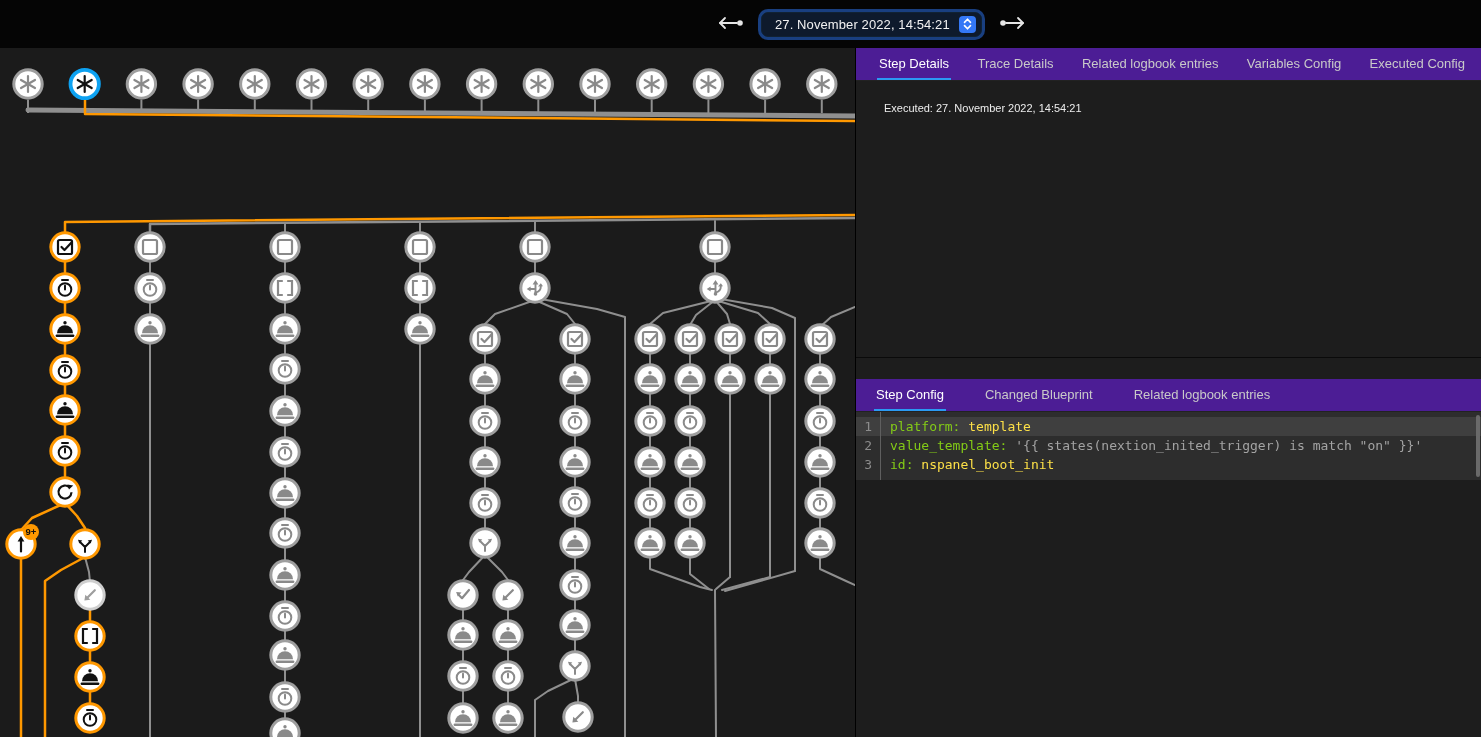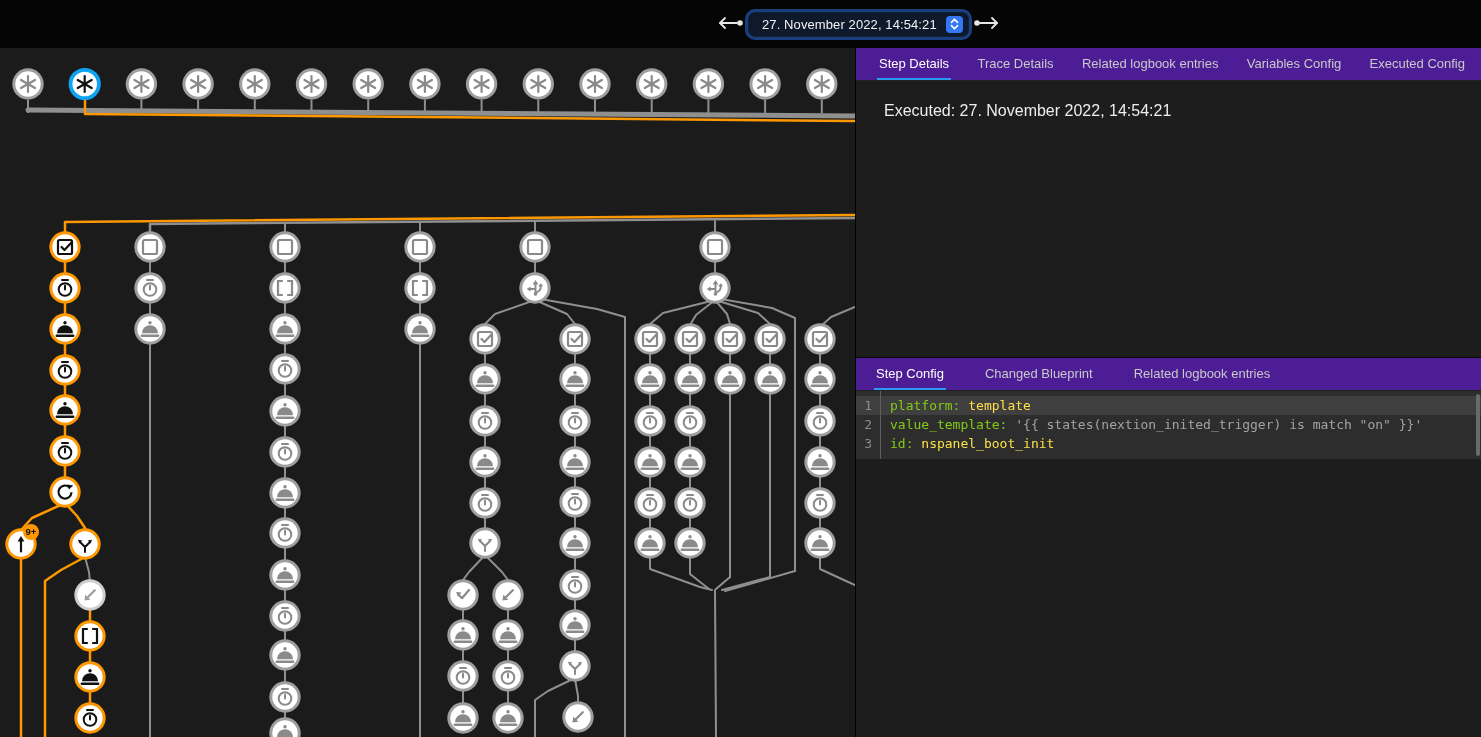--- a/index.html
+++ b/index.html
@@ -2,42 +2,42 @@
 <html><head>
 <meta charset="utf-8">
 <style>
   * { box-sizing: border-box; margin: 0; padding: 0; }
   html,body { background:#000; }
   body { font-family: "Liberation Sans", sans-serif; }
   .app { position:relative; width:1481px; height:737px; overflow:hidden; background:#111; }
 
   
   .topbar { position:relative; height:48px; background:#050505; }
-  .nav-group { position:absolute; left:714px; top:0; height:48px; display:flex; align-items:center; }
+  .nav-group { position:absolute; left:714px; top:0; height:48px; display:flex; align-items:center; gap:13px; }
   .nav-arrow { background:none; border:none; cursor:pointer; padding:4px 2px; display:flex; align-items:center; }
   .trace-select { display:flex; align-items:center; gap:9px; background:#0e1a2c; border:1px solid #123; border-radius:7px;
     padding:3px 5px 3px 13px; box-shadow:0 0 0 3px rgba(41,111,229,0.55); cursor:pointer; }
   .trace-select-label { color:#f2f2f2; font-size:13px; letter-spacing:0.1px; white-space:nowrap; }
   .stepper { width:17px; height:17px; border-radius:4px; background:#3478f6; display:flex; align-items:center; justify-content:center; }
 
   
   .main { display:flex; height:689px; }
   .graph-area { width:855px; height:689px; background:#1b1b1b; flex:none; }
   .graph-area svg { display:block; }
   .details { width:626px; flex:none; display:flex; flex-direction:column; background:#1d1d1d; border-left:1px solid #000; }
 
   
   .tabbar { height:33px; flex:none; background:#4c1d95; display:flex; align-items:stretch; border-bottom:1px solid #222; }
   .tabbar.spread { justify-content:space-between; padding:0 14px 0 21px; }
-  .tabbar.leftal { justify-content:flex-start; gap:37px; padding:0 18px; }
+  .tabbar.leftal { justify-content:flex-start; gap:37px; padding:0 18px;margin-top:21px; }
   .tab { display:flex; align-items:center; color:#c9c9c9; font-size:13px; padding:0 2px; border-bottom:2px solid transparent; cursor:pointer; white-space:nowrap; }
   .tab.active { color:#fff; border-bottom-color:#2b9af3; }
 
   .panel-top { height:309px; flex:none; display:flex; flex-direction:column; }
-  .panel-top-body { flex:1; padding:21px 28px; color:#ededed; font-size:16px; }
+  .panel-top-body { flex:1; padding:21px 28px; color:#ededed; font-size:11px; }
   .panel-bottom { flex:1; display:flex; flex-direction:column; border-top:1px solid #0a0a0a; }
 
   
   .code-wrap { position:relative; background:#2d2d2d; padding:5px 0 6px 0;
     font-family:"DejaVu Sans Mono", monospace; font-size:13px; line-height:19px; }
   .gutter-rule { position:absolute; left:24px; top:0; bottom:0; width:1px; background:#5f5f5f; }
   .code-line { display:flex; }
   .code-line.active { background:#3f3f3f; }
   .gutter { width:24px; flex:none; text-align:right; padding-right:8px; color:#8c8c8c; }
   .code-text { padding-left:10px; white-space:pre; }

